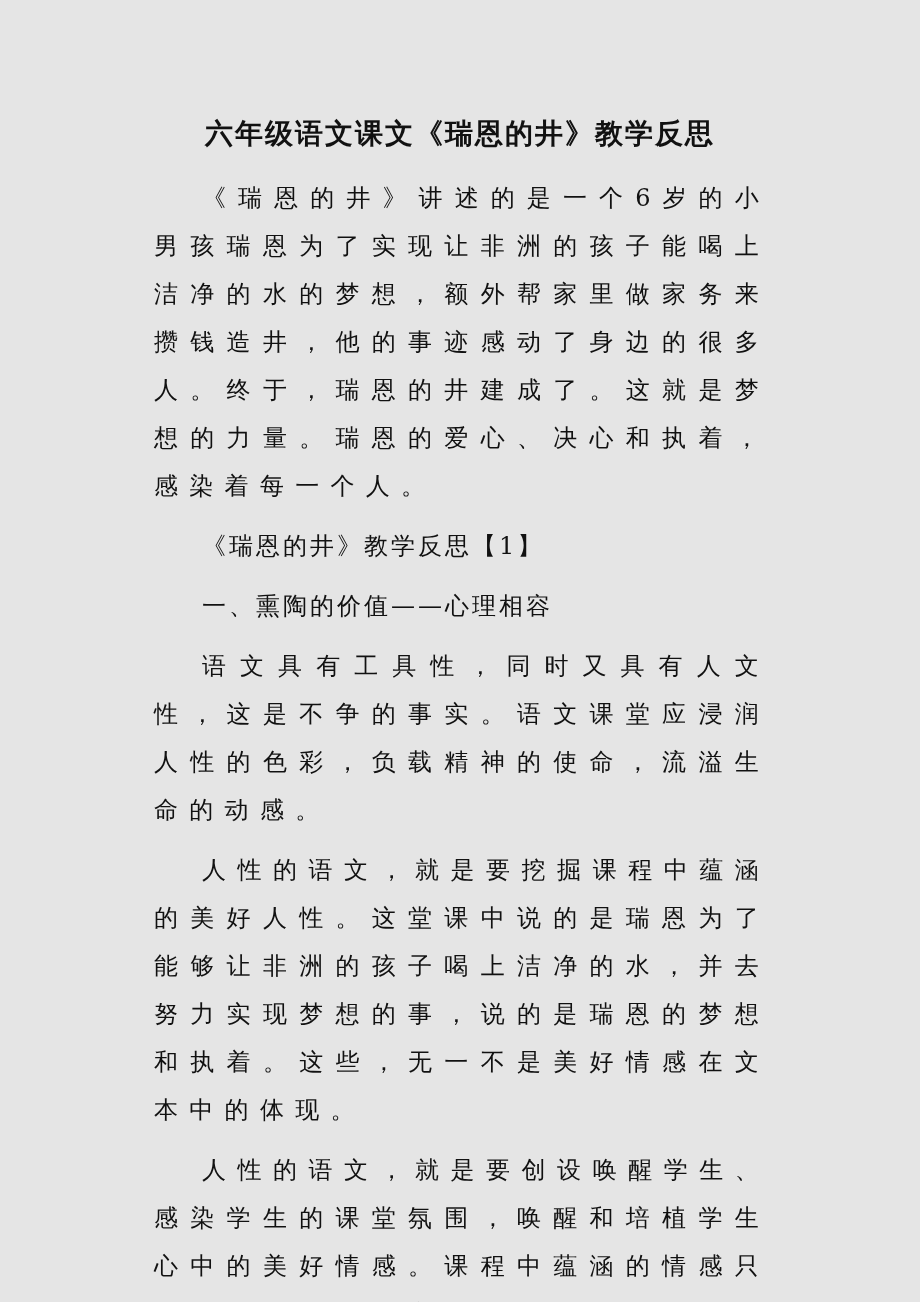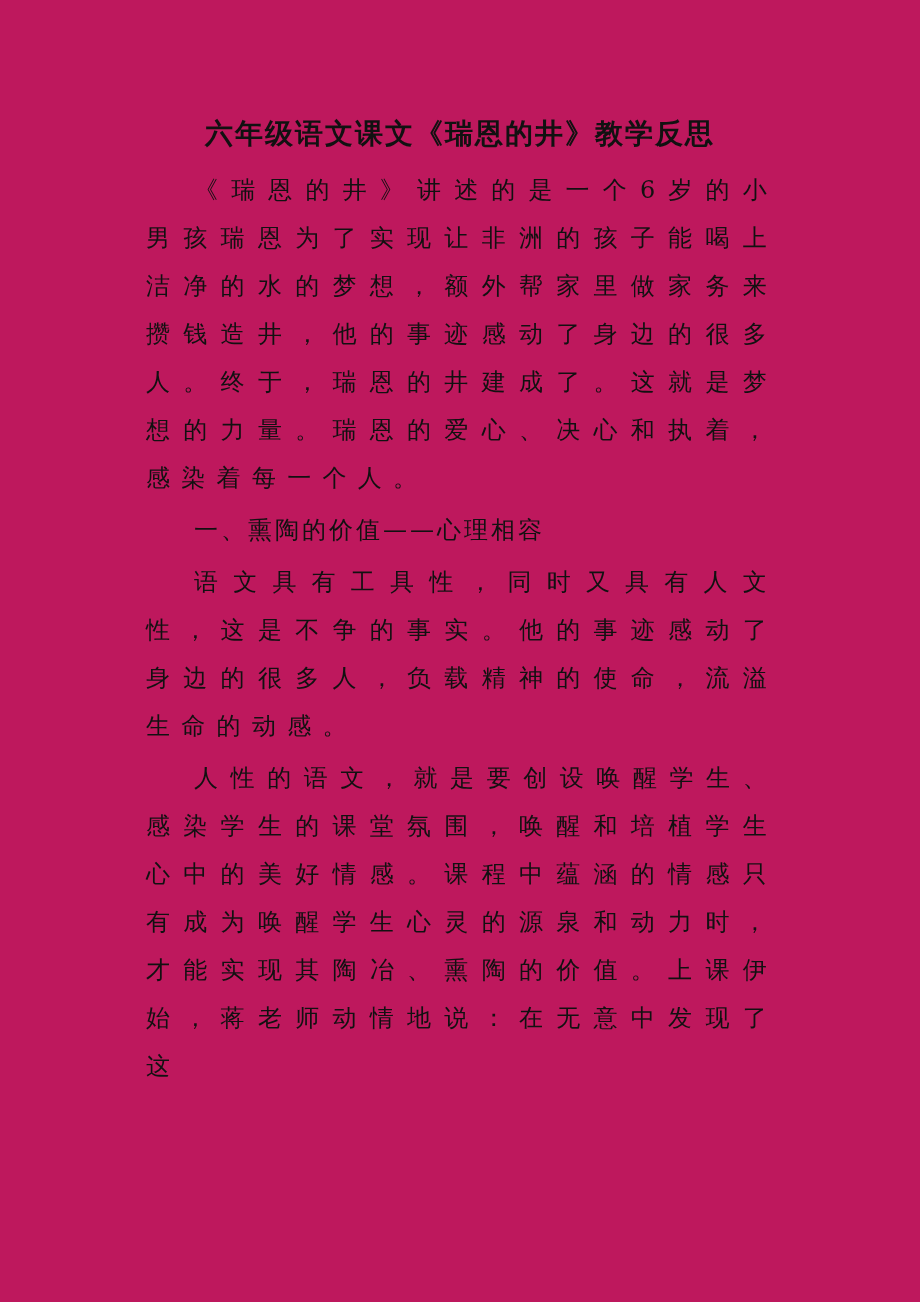--- a/index.html
+++ b/index.html
@@ -1,30 +1,32 @@
 <!DOCTYPE html>
 <html><head>
 <meta charset="utf-8">
 <style>
   html, body { margin: 0; padding: 0; background: #ffffff; }
   body { width: 920px; height: 1302px; position: relative; overflow: hidden;
          font-family: "DejaVu Serif", "Liberation Serif", serif; color: #111; }
-  .page { position: absolute; left: 0; top: 0; width: 920px; height: 1302px; background: #be185d; }
+  .page { position: absolute; left: 0; top: 0; width: 920px; height: 1302px; background: #e5e5e5; }
   .title { position: absolute; left: 0; top: 112px; width: 920px; text-align: center;
            font-size: 28px; font-weight: bold; letter-spacing: 2px; line-height: 44px;
            font-family: "DejaVu Sans", "Liberation Sans", sans-serif; }
   .body-text { position: absolute; left: 142px; top: 162px; width: 640px; }
-  .para { margin: 4px; font-size: 24px; line-height: 48px; letter-spacing: 11.3px;
+  .para { margin: 12px; font-size: 24px; line-height: 48px; letter-spacing: 11.3px;
           text-indent: 48px; text-align: justify; word-break: break-all; }
   .para.heading { letter-spacing: 3px; }
 </style>
 </head>
 <body>
 
 <div class="page">
   <div class="title">六年级语文课文《瑞恩的井》教学反思</div>
   <div class="body-text">
     <p class="para">《瑞恩的井》讲述的是一个6岁的小男孩瑞恩为了实现让非洲的孩子能喝上洁净的水的梦想，额外帮家里做家务来攒钱造井，他的事迹感动了身边的很多人。终于，瑞恩的井建成了。这就是梦想的力量。瑞恩的爱心、决心和执着，感染着每一个人。</p>
+    <p class="para heading">《瑞恩的井》教学反思【1】</p>
     <p class="para heading">一、熏陶的价值——心理相容</p>
-    <p class="para">语文具有工具性，同时又具有人文性，这是不争的事实。他的事迹感动了身边的很多人，负载精神的使命，流溢生命的动感。</p>
+    <p class="para">语文具有工具性，同时又具有人文性，这是不争的事实。语文课堂应浸润人性的色彩，负载精神的使命，流溢生命的动感。</p>
+    <p class="para">人性的语文，就是要挖掘课程中蕴涵的美好人性。这堂课中说的是瑞恩为了能够让非洲的孩子喝上洁净的水，并去努力实现梦想的事，说的是瑞恩的梦想和执着。这些，无一不是美好情感在文本中的体现。</p>
     <p class="para">人性的语文，就是要创设唤醒学生、感染学生的课堂氛围，唤醒和培植学生心中的美好情感。课程中蕴涵的情感只有成为唤醒学生心灵的源泉和动力时，才能实现其陶冶、熏陶的价值。上课伊始，蒋老师动情地说：在无意中发现了这</p>
   </div>
 </div>
 
 </body></html>

